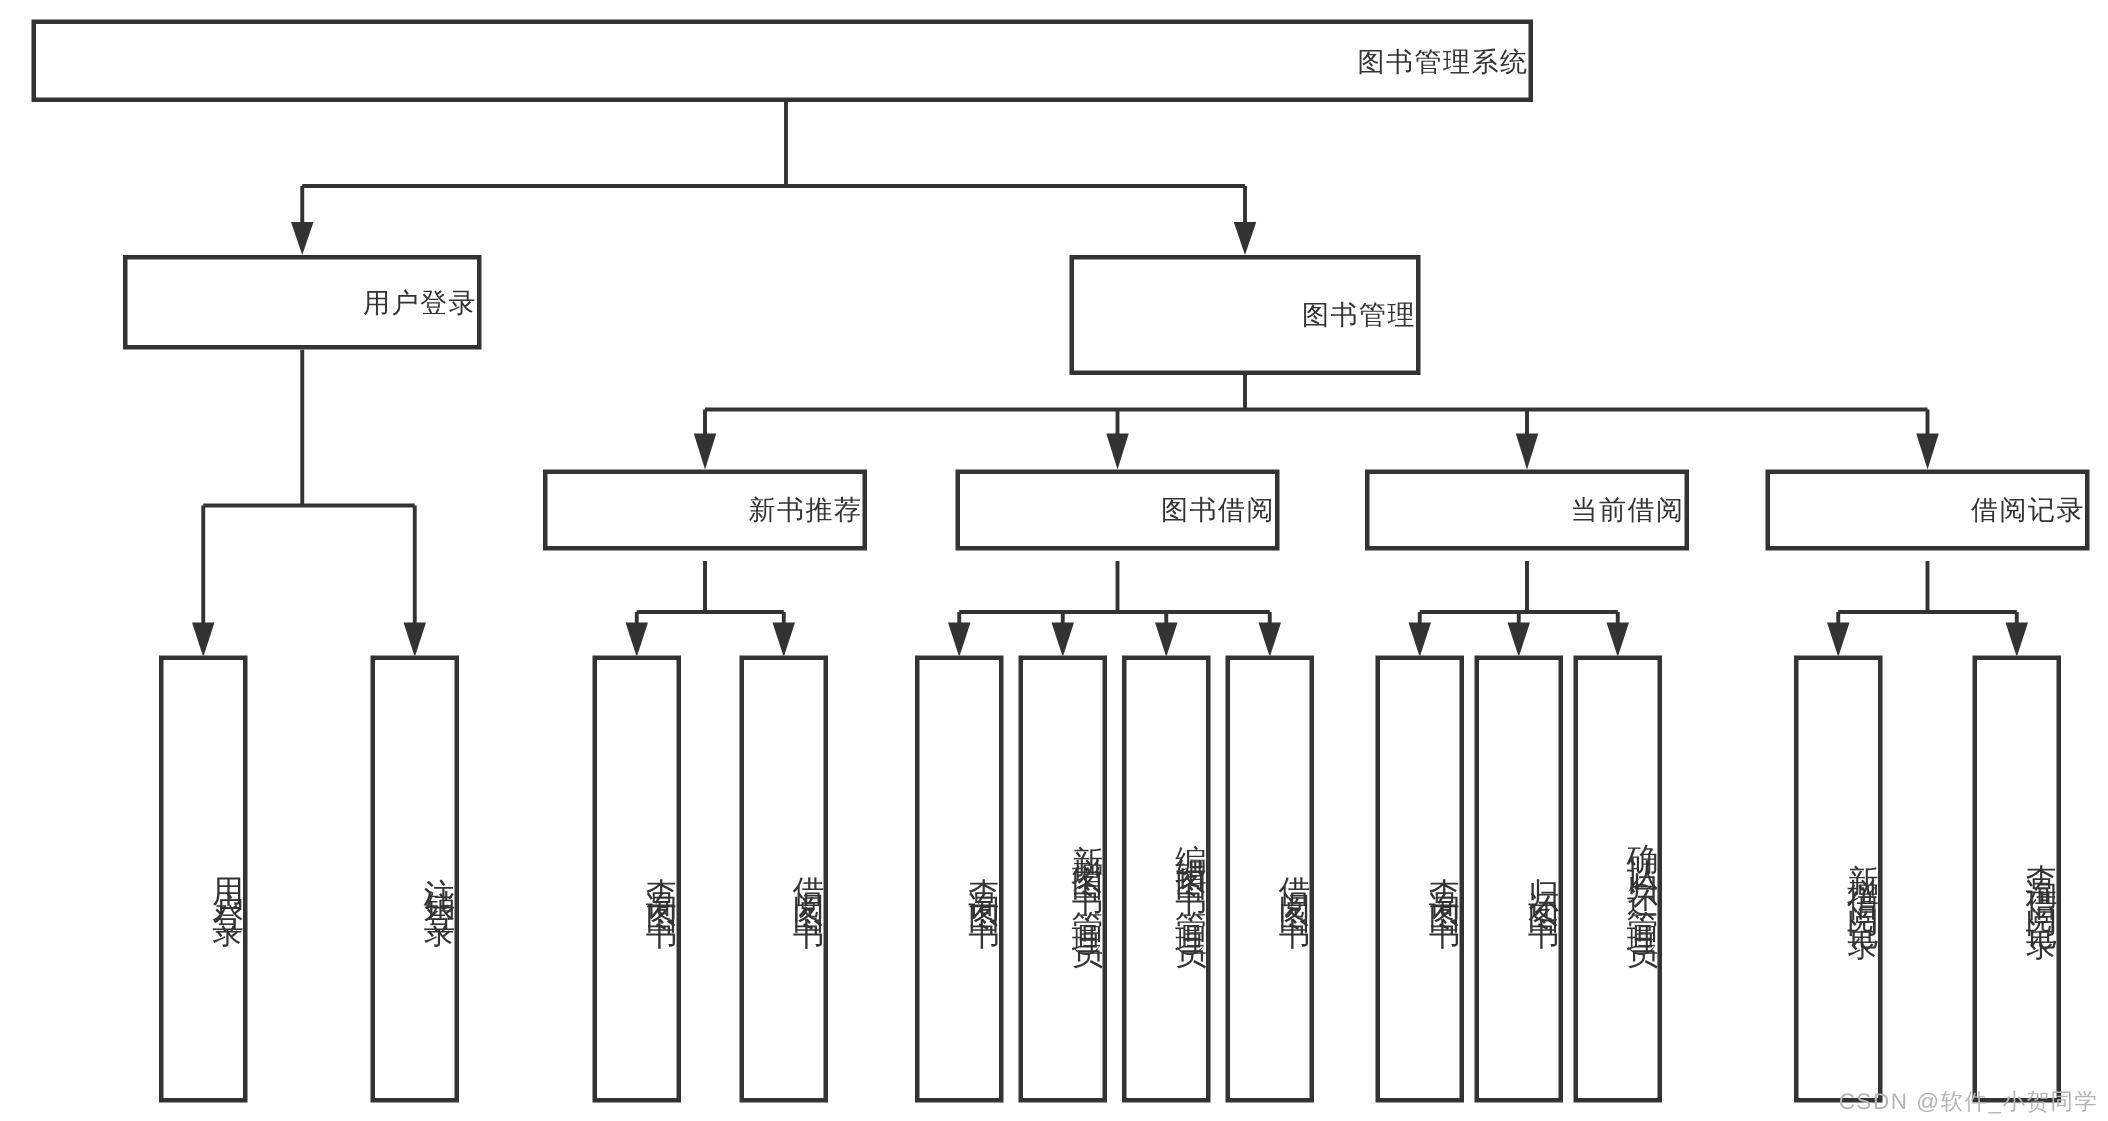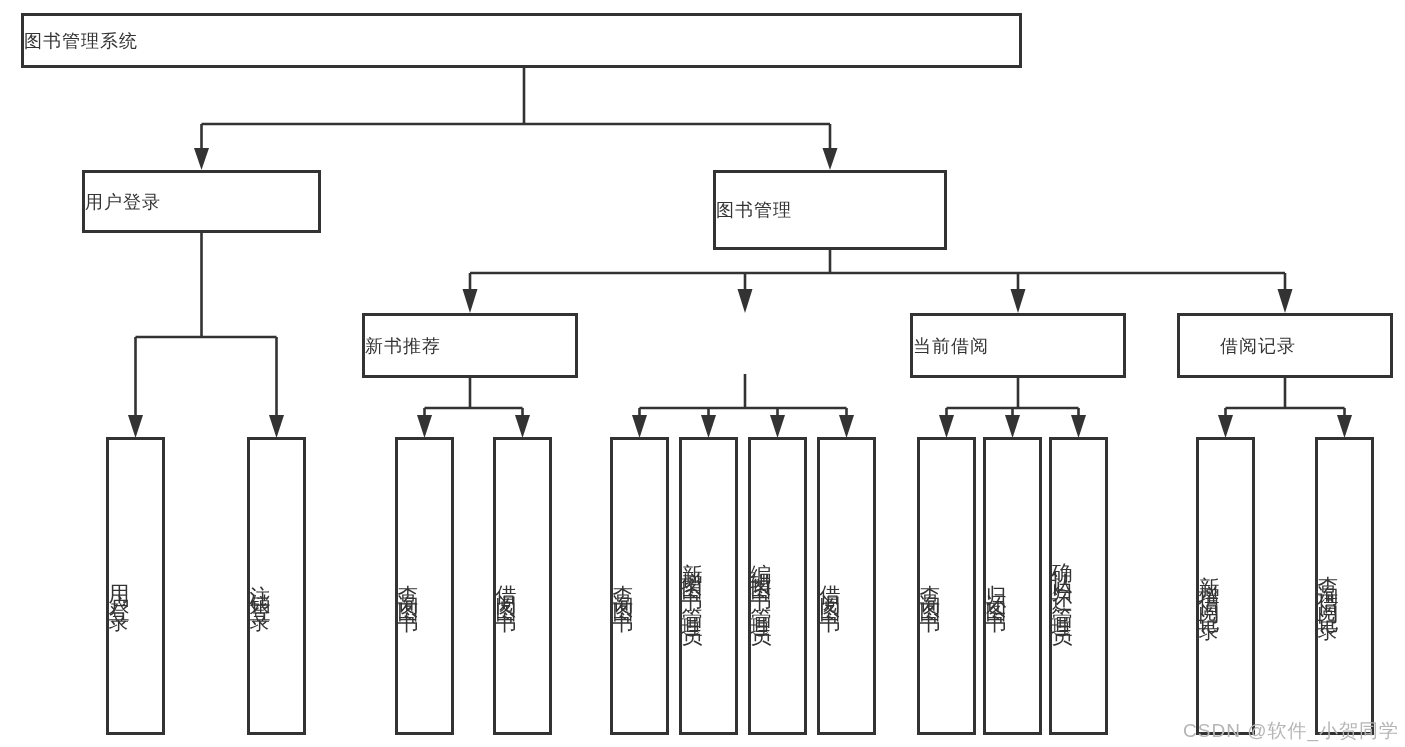--- a/index.html
+++ b/index.html
@@ -16,21 +16,21 @@
     left: 0; top: 0;
     width: 1405px; height: 747px;
   }
   .node {
     position: absolute;
     box-sizing: border-box;
     border: 3px solid #333333;
     background: #ffffff;
     display: flex;
     align-items: center;
-    justify-content: flex-start;
+    justify-content: flex-end;
     color: #333333;
   }
   .node.h-label {
     font-size: 18px;
     letter-spacing: 1px;
     white-space: nowrap;
   }
   .node.leaf {
     top: 437px;
     width: 59px;
@@ -38,26 +38,26 @@
   }
   .leaf .v-text {
     writing-mode: vertical-rl;
     text-orientation: mixed;
     font-size: 21px;
     line-height: 1;
     letter-spacing: 9px;
     color: #333333;
     white-space: nowrap;
   }
-  .lvl2 { top: 313px; width: 216px; height: 65px; }
+  .lvl2 { top: 313px; width: 216px; height: 54px; }
   #watermark {
     position: absolute;
     right: 6px;
     bottom: 3px;
-    font-size: 19px;
+    font-size: 15px;
     letter-spacing: 1px;
     color: #b5b5b5;
     z-index: 10;
     white-space: nowrap;
   }
 </style>
 </head>
 <body>
 
 <div id="canvas">
@@ -138,20 +138,23 @@
   <div class="node h-label" style="left:82px; top:170px; width:239px; height:63px;">
     <span>用户登录</span>
   </div>
   <div class="node h-label" style="left:713px; top:170px; width:234px; height:80px;">
     <span>图书管理</span>
   </div>
 
   <div class="node h-label lvl2" style="left:362px;">
     <span>新书推荐</span>
   </div>
+  <div class="node h-label lvl2" style="left:637px;">
+    <span>图书借阅</span>
+  </div>
   <div class="node h-label lvl2" style="left:910px;">
     <span>当前借阅</span>
   </div>
   <div class="node h-label lvl2" style="left:1177px;padding-left:40px;">
     <span>借阅记录</span>
   </div>
 
   <div class="node leaf" style="left:106px;">
     <span class="v-text">用户登录</span>
   </div>

